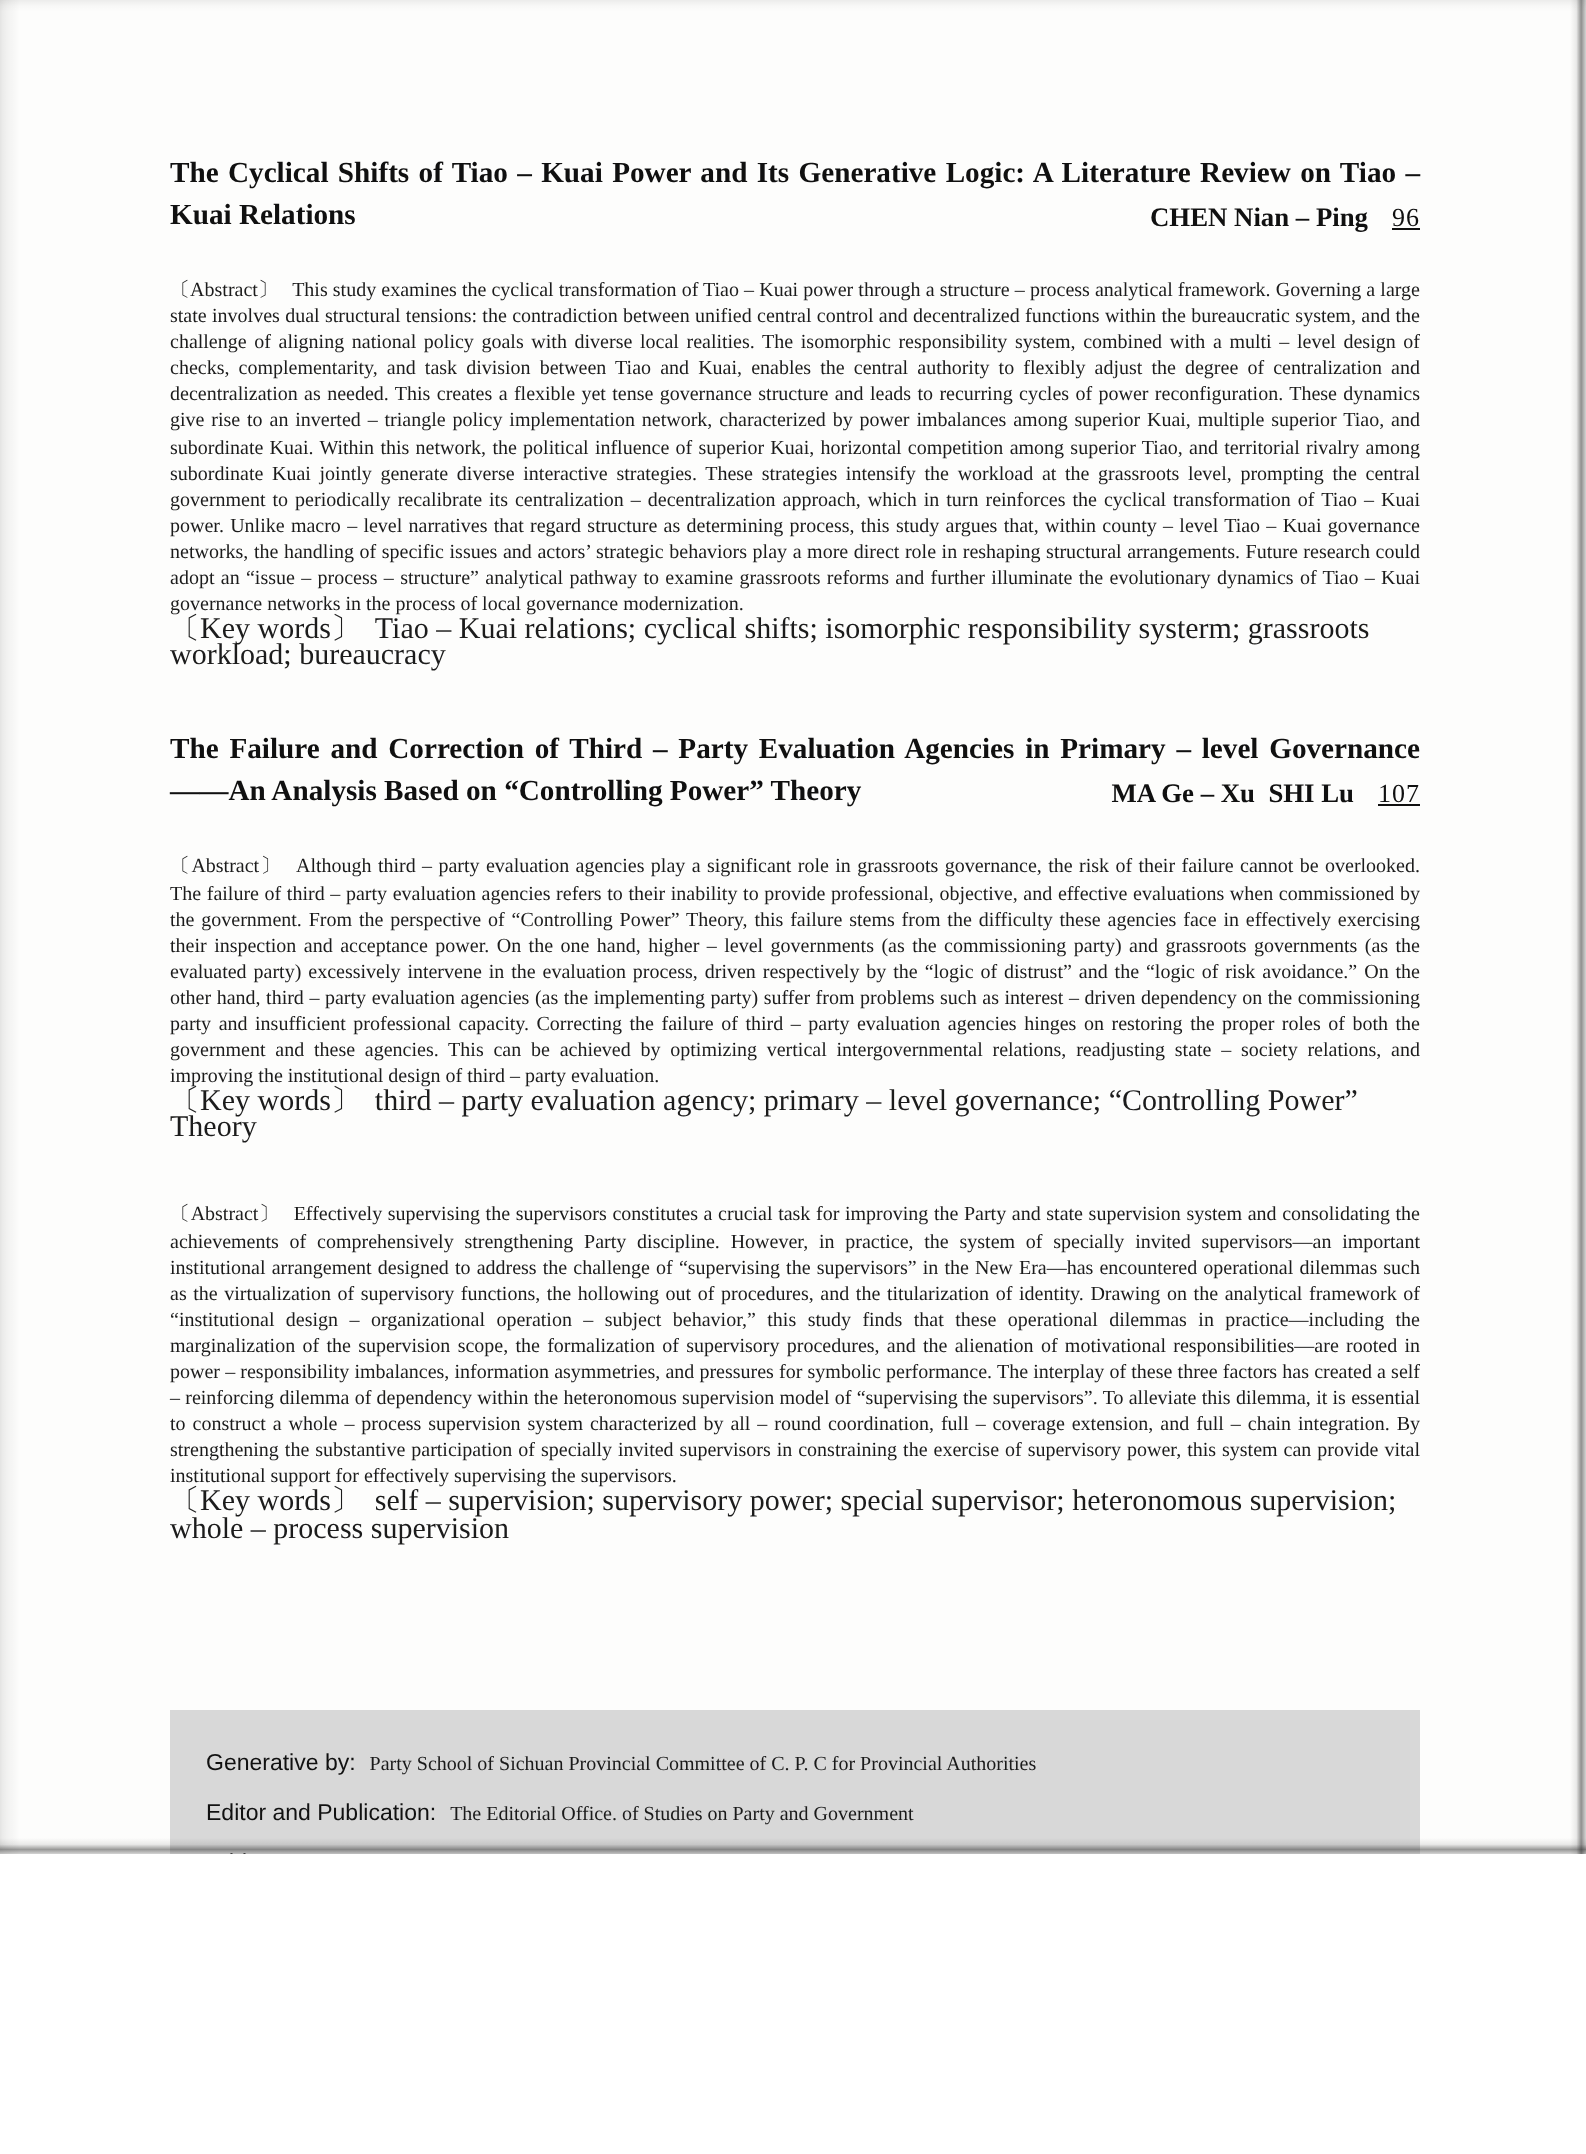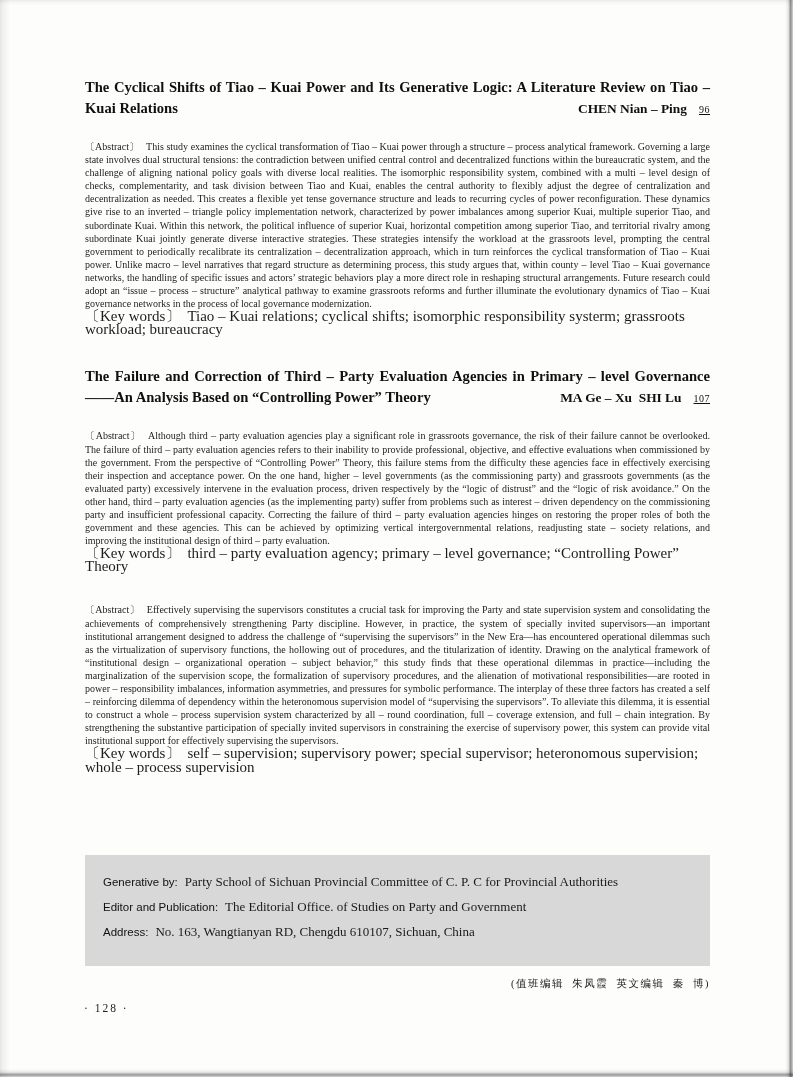--- a/index.html
+++ b/index.html
@@ -1,43 +1,43 @@
 <!DOCTYPE html>
 <html><head>
 <meta charset="utf-8">
 <style>
   html,body{margin:0;padding:0;background:#ffffff;}
   .sheet{
-    position:relative;width:793px;height:1077px;margin:0 auto;
+    position:relative;width:793px;height:927px;margin:0 auto;
     background:#fdfdfc;color:#1a1a1a;overflow:hidden;
     font-family:"Liberation Serif", serif;
     box-shadow:inset -2px 0 4px rgba(0,0,0,.06), inset 0 -2px 4px rgba(0,0,0,.05);
   }
   .content{position:absolute;left:85px;top:77px;width:625px;}
   h2.article-title{
     margin:0 0 20px 0;font-size:14.6px;line-height:21px;font-weight:bold;
     text-align:justify;color:#101010;
   }
   h2.article-title::after{content:"";display:block;clear:both;}
   .byline{float:right;font-weight:bold;font-size:13.4px;}
   .authors{white-space:pre;}
-  .pageno{font-weight:normal;font-size:10px;margin-left:12px;letter-spacing:.5px;text-decoration:underline;}
+  .pageno{font-weight:normal;font-size:13px;margin-left:12px;letter-spacing:.5px;text-decoration:underline;}
   p.abstract{
     margin:0;font-size:10px;line-height:13.1px;text-align:justify;
     text-justify:inter-word;color:#1c1c1c;
   }
   p.keywords{margin:0 0 30px 0;font-size:15px;line-height:13.1px;color:#1c1c1c;}
   .blabel{margin-right:7px;}
   .info-box{
     position:absolute;left:85px;top:855px;width:625px;height:111px;
     background:#d8d8d8;box-sizing:border-box;padding:13px 0 0 18px;
   }
   .info-row{height:25px;line-height:25px;white-space:pre;}
   .info-label{font-family:"Liberation Sans", sans-serif;font-size:11.5px;color:#111;}
-  .info-value{font-family:"Liberation Serif", serif;font-size:13px;margin-left:7px;white-space:pre;}
+  .info-value{font-family:"Liberation Serif", serif;font-size:10px;margin-left:7px;white-space:pre;}
   .email-label{margin-left:86px;}
   .editors-note{
     position:absolute;top:977px;right:83px;font-size:10.5px;
     letter-spacing:1.5px;white-space:pre;color:#222;margin-left:36px;
   }
   .folio{position:absolute;top:1002px;left:84px;font-size:11.5px;letter-spacing:2px;color:#222;}
   .edge-right{position:absolute;top:0;right:0;width:8px;height:100%;pointer-events:none;
     background:linear-gradient(to right, rgba(0,0,0,0) 0%, rgba(0,0,0,.08) 40%, rgba(0,0,0,.42) 70%, rgba(0,0,0,.10) 100%);}
   .edge-bottom{position:absolute;left:0;bottom:0;width:100%;height:8px;pointer-events:none;
     background:linear-gradient(to bottom, rgba(0,0,0,0) 0%, rgba(0,0,0,.08) 40%, rgba(0,0,0,.38) 72%, rgba(0,0,0,.10) 100%);}

